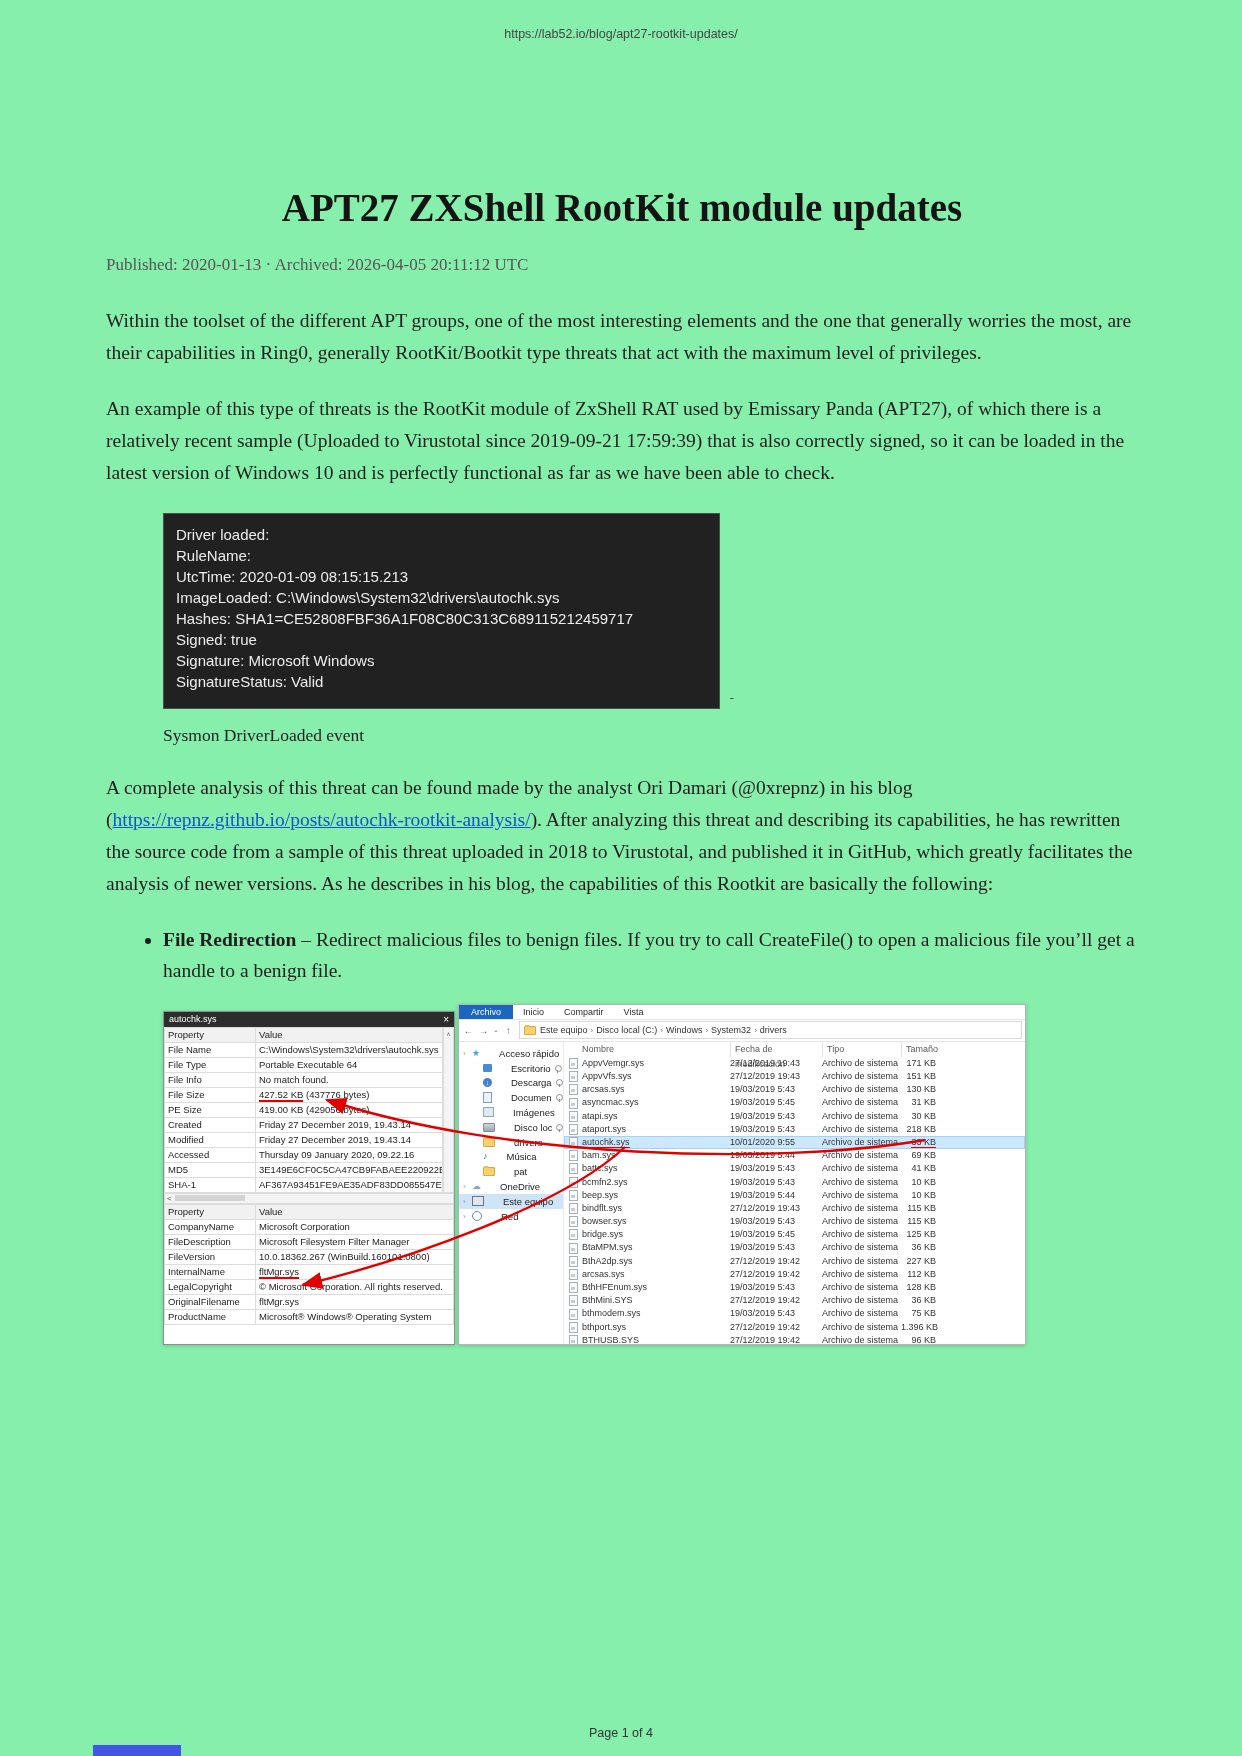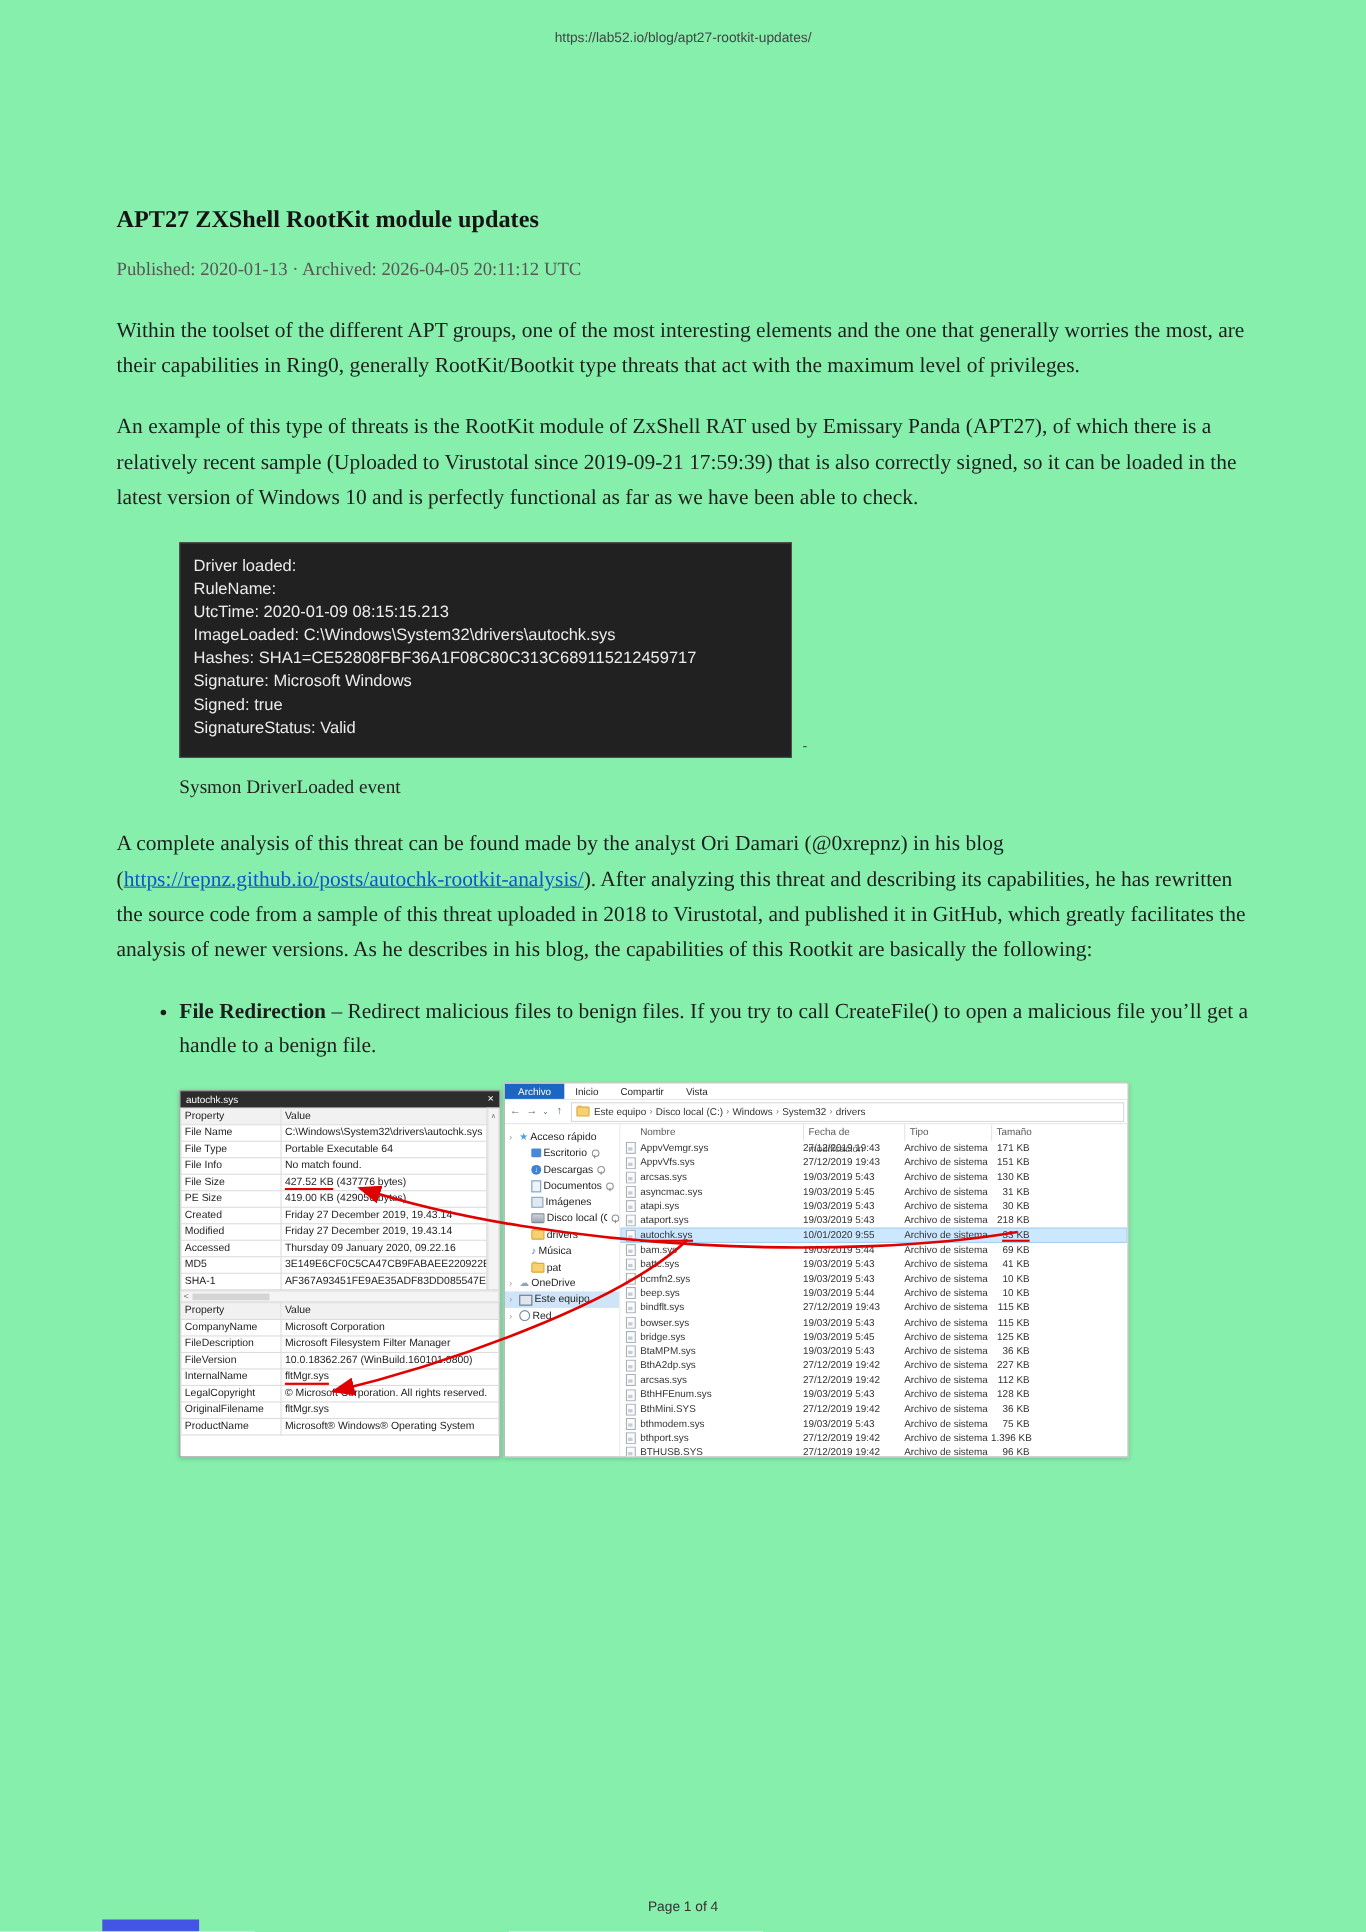--- a/index.html
+++ b/index.html
@@ -5,21 +5,21 @@
   html,body{margin:0;padding:0;background:#e9e9e9;}
   .page{position:relative;width:1242px;height:1756px;margin:0 auto;background:#86efac;overflow:hidden;
         font-family:"Liberation Serif",serif;color:#1e1e1e;}
   .header-url{position:absolute;top:27px;left:0;width:100%;text-align:center;
         font-family:"Liberation Sans",sans-serif;font-size:12.5px;color:#454545;}
   .footer{position:absolute;bottom:16px;left:0;width:100%;text-align:center;
         font-family:"Liberation Sans",sans-serif;font-size:12.5px;color:#333;}
   .blue-bar{position:absolute;left:93px;top:1745px;width:88px;height:11px;background:#4255e4;}
 
   .content{position:absolute;left:106px;top:186px;width:1032px;}
-  h1{margin:0 0 24px 0;font-size:22px;font-weight:bold;color:#141414;line-height:1.15;}
+  h1{margin:0 0 24px 0;font-size:39px;font-weight:bold;color:#141414;line-height:1.15;text-align:center;}
   .meta{font-size:17px;color:#565656;margin:0 0 30px 0;}
   p{font-size:19.5px;line-height:32px;margin:0 0 24px 0;color:#1e1e1e;}
   .link{color:var(--link,#1155cc);text-decoration:underline;}
 
   
   .sysmon-figure{position:relative;width:557px;margin:10px 0 0 57px;}
   .sysmon-box{background:#212121;border:1px solid #4d4d4d;color:#ececec;
         font-family:"Liberation Sans",sans-serif;font-size:15px;line-height:21px;
         padding:10px 12px;box-sizing:border-box;min-height:196px;}
   .sysmon-min{position:absolute;right:-14px;bottom:3px;color:#444;font-size:13px;}
@@ -68,21 +68,21 @@
   .addr{flex:1;height:16px;margin-left:2px;border:1px solid #d9d9d9;display:flex;align-items:center;
         gap:4px;padding:0 4px;font-size:9px;color:#333;overflow:hidden;white-space:nowrap;}
   .bc{display:flex;align-items:center;gap:3px;}
   .bc-sep{color:#777;font-size:8px;}
   .ebody{flex:1;display:flex;min-height:0;}
   .sidebar{flex:0 0 104px;border-right:1px solid #ececec;padding-top:4px;font-size:9.5px;color:#222;overflow:hidden;}
   .side-item{height:14.8px;display:flex;align-items:center;padding-left:4px;}
   .side-item.lvl1{padding-left:24px;}
   .side-item.selected{background:#cfe4f7;}
   .expander{width:9px;color:#999;font-size:8px;}
-  .side-label{margin-left:2px;white-space:nowrap;overflow:hidden;}
+  .side-label{margin-left:19px;white-space:nowrap;overflow:hidden;}
   .filelist{flex:1;font-size:9px;color:#333;overflow:hidden;}
   .grid-row{display:grid;grid-template-columns:18px 148px 92px 79px 40px;align-items:center;}
   .cols .cell{height:15px;line-height:15px;color:#5a5a5a;}
   .hsep{border-left:1px solid #e3e3e3;padding-left:4px;}
   .file-row{height:13.2px;line-height:13.2px;}
   .file-row .cell{overflow:hidden;white-space:nowrap;}
   .icon-cell{display:flex;justify-content:center;align-items:center;}
   .size-cell{text-align:right;padding-right:5px;}
   .file-row.selected{background:var(--sel,#cce8ff);outline:1px solid #a8d0f0;outline-offset:-1px;}
 
@@ -123,22 +123,22 @@
     <p>Within the toolset of the different APT groups, one of the most interesting elements and the one that generally worries the most, are their capabilities in Ring0, generally RootKit/Bootkit type threats that act with the maximum level of privileges.</p>
     <p>An example of this type of threats is the RootKit module of ZxShell RAT used by Emissary Panda (APT27), of which there is a relatively recent sample (Uploaded to Virustotal since 2019-09-21 17:59:39) that is also correctly signed, so it can be loaded in the latest version of Windows 10 and is perfectly functional as far as we have been able to check.</p>
 
     <figure class="sysmon-figure" style="margin-left:57px">
       <div class="sysmon-box">
           <div class="sysmon-line">Driver loaded:</div>
           <div class="sysmon-line">RuleName:</div>
           <div class="sysmon-line">UtcTime: 2020-01-09 08:15:15.213</div>
           <div class="sysmon-line">ImageLoaded: C:\Windows\System32\drivers\autochk.sys</div>
           <div class="sysmon-line">Hashes: SHA1=CE52808FBF36A1F08C80C313C689115212459717</div>
+          <div class="sysmon-line">Signed: true</div>
           <div class="sysmon-line">Signature: Microsoft Windows</div>
-          <div class="sysmon-line">Signed: true</div>
           <div class="sysmon-line">SignatureStatus: Valid</div>
         </div>
       <span class="sysmon-min">-</span>
     </figure>
     <div class="figcaption">Sysmon DriverLoaded event</div>
 
     <p><span>A complete analysis of this threat can be found made by the analyst Ori Damari (@0xrepnz) in his blog (</span><a class="link" href="#">https://repnz.github.io/posts/autochk-rootkit-analysis/</a><span>). After analyzing this threat and describing its capabilities, he has rewritten the source code from a sample of this threat uploaded in 2018 to Virustotal, and published it in GitHub, which greatly facilitates the analysis of newer versions. As he describes in his blog, the capabilities of this Rootkit are basically the following:</span></p>
 
     <ul>
       <li><b>File Redirection</b><span> – Redirect malicious files to benign files. If you try to call CreateFile() to open a malicious file you’ll get a handle to a benign file.</span></li>

